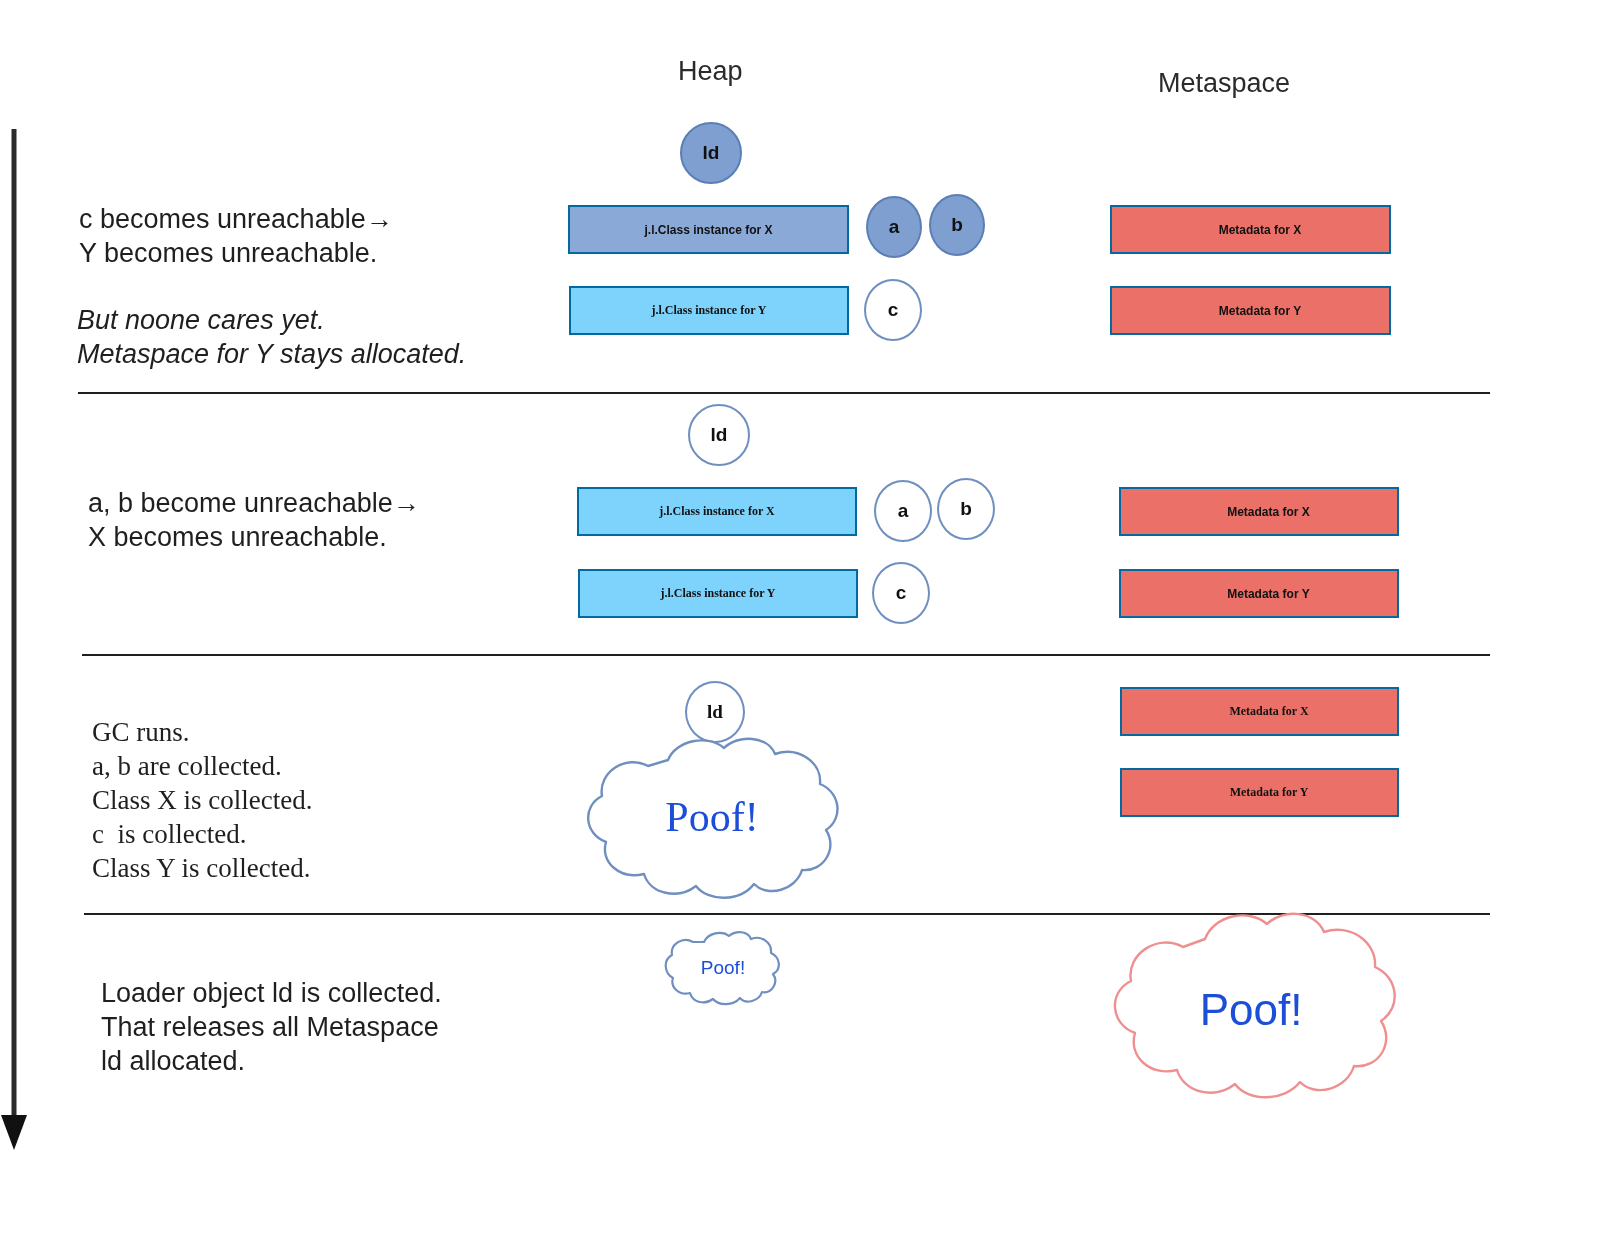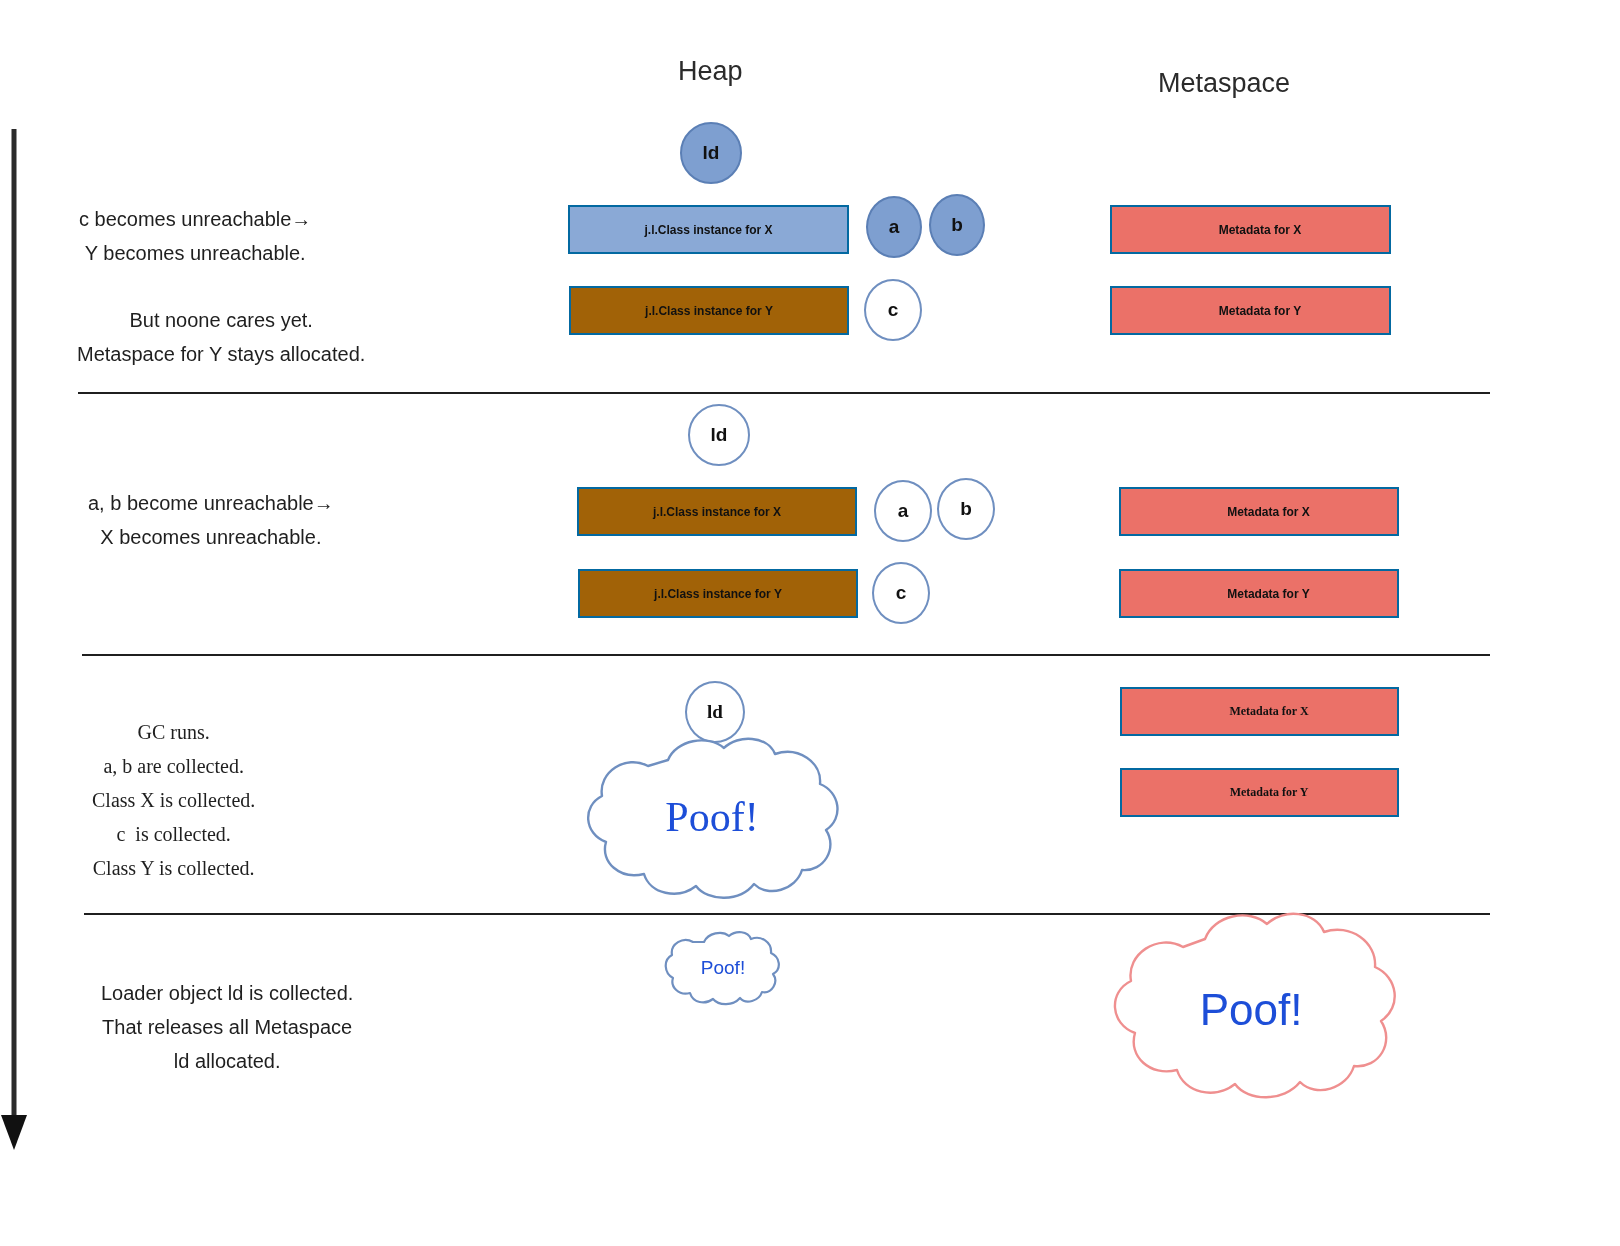--- a/index.html
+++ b/index.html
@@ -1,35 +1,35 @@
 <!DOCTYPE html>
 <html><head>
 <meta charset="utf-8">
 <style>
   html,body{margin:0;padding:0;background:#fff;}
   body{width:1620px;height:1246px;position:relative;overflow:hidden;
        font-family:"Liberation Sans","DejaVu Sans",sans-serif;color:#1a1a1a;}
-  .canvas{position:absolute;left:0;top:0;width:1620px;height:1130px;text-align:center;}
+  .canvas{position:absolute;left:0;top:0;width:1620px;height:1130px;}
   .abs{position:absolute;}
 
   
   .colhdr{font-size:27px;color:#2b2b2b;white-space:nowrap;}
 
   
   .divider{position:absolute;height:0;border-top:2px solid #1f1f1f;}
 
   
-  .note{font-size:20px;line-height:34px;color:#1f1f1f;white-space:pre;}
+  .note{font-size:27px;line-height:34px;color:#1f1f1f;white-space:pre;}
 
   
   .rect{position:absolute;box-sizing:border-box;border:2px solid #0369a1;
         display:flex;align-items:center;justify-content:center;
         font-size:12px;font-weight:bold;color:#111;}
   .rect.fill-blue{background:#8aa9d6;}
-  .rect.fill-white{background:#a16207;}
+  .rect.fill-white{background:#7dd3fc;font-family:Liberation Serif, serif;}
   .rect.fill-red{background:#eb7168;padding-left:19px;}
 
   
   .ell{position:absolute;box-sizing:border-box;border:2px solid #6f8fc0;
        border-radius:50%;display:flex;align-items:center;justify-content:center;
        font-size:19px;font-weight:bold;color:#111;}
   .ell.fill-blue{background:#7e9fd0;border-color:#5b7fb5;}
   .ell.fill-white{background:#ffffff;}
 
   
@@ -58,21 +58,21 @@
   <div class="abs colhdr" style="left:1158px;top:68px;">Metaspace</div>
 
   <div class="divider" style="left:78px;top:392px;width:1412px;"></div>
   <div class="divider" style="left:82px;top:654px;width:1408px;"></div>
   <div class="divider" style="left:84px;top:913px;width:1406px;"></div>
 
   <div class="abs" style="left:0;top:0;width:1620px;height:392px;">
 
     <div class="abs note" style="left:79px;top:202px;">c becomes unreachable→
 Y becomes unreachable.</div>
-    <div class="abs note" style="left:77px;top:303px;">But noone cares yet.
+    <div class="abs note" style="left:77px;top:303px;font-style:italic;">But noone cares yet.
 Metaspace for Y stays allocated.</div>
 
     <div class="ell fill-blue" style="left:680px;top:122px;width:62px;height:62px;">ld</div>
 
     <div class="rect fill-blue" style="left:568px;top:205px;width:281px;height:49px;">j.l.Class instance for X</div>
 
     <div class="rect fill-white" style="left:569px;top:286px;width:280px;height:49px;">j.l.Class instance for Y</div>
 
     <div class="ell fill-blue" style="left:866px;top:196px;width:56px;height:62px;">a</div>
     <div class="ell fill-blue" style="left:929px;top:194px;width:56px;height:62px;">b</div>

